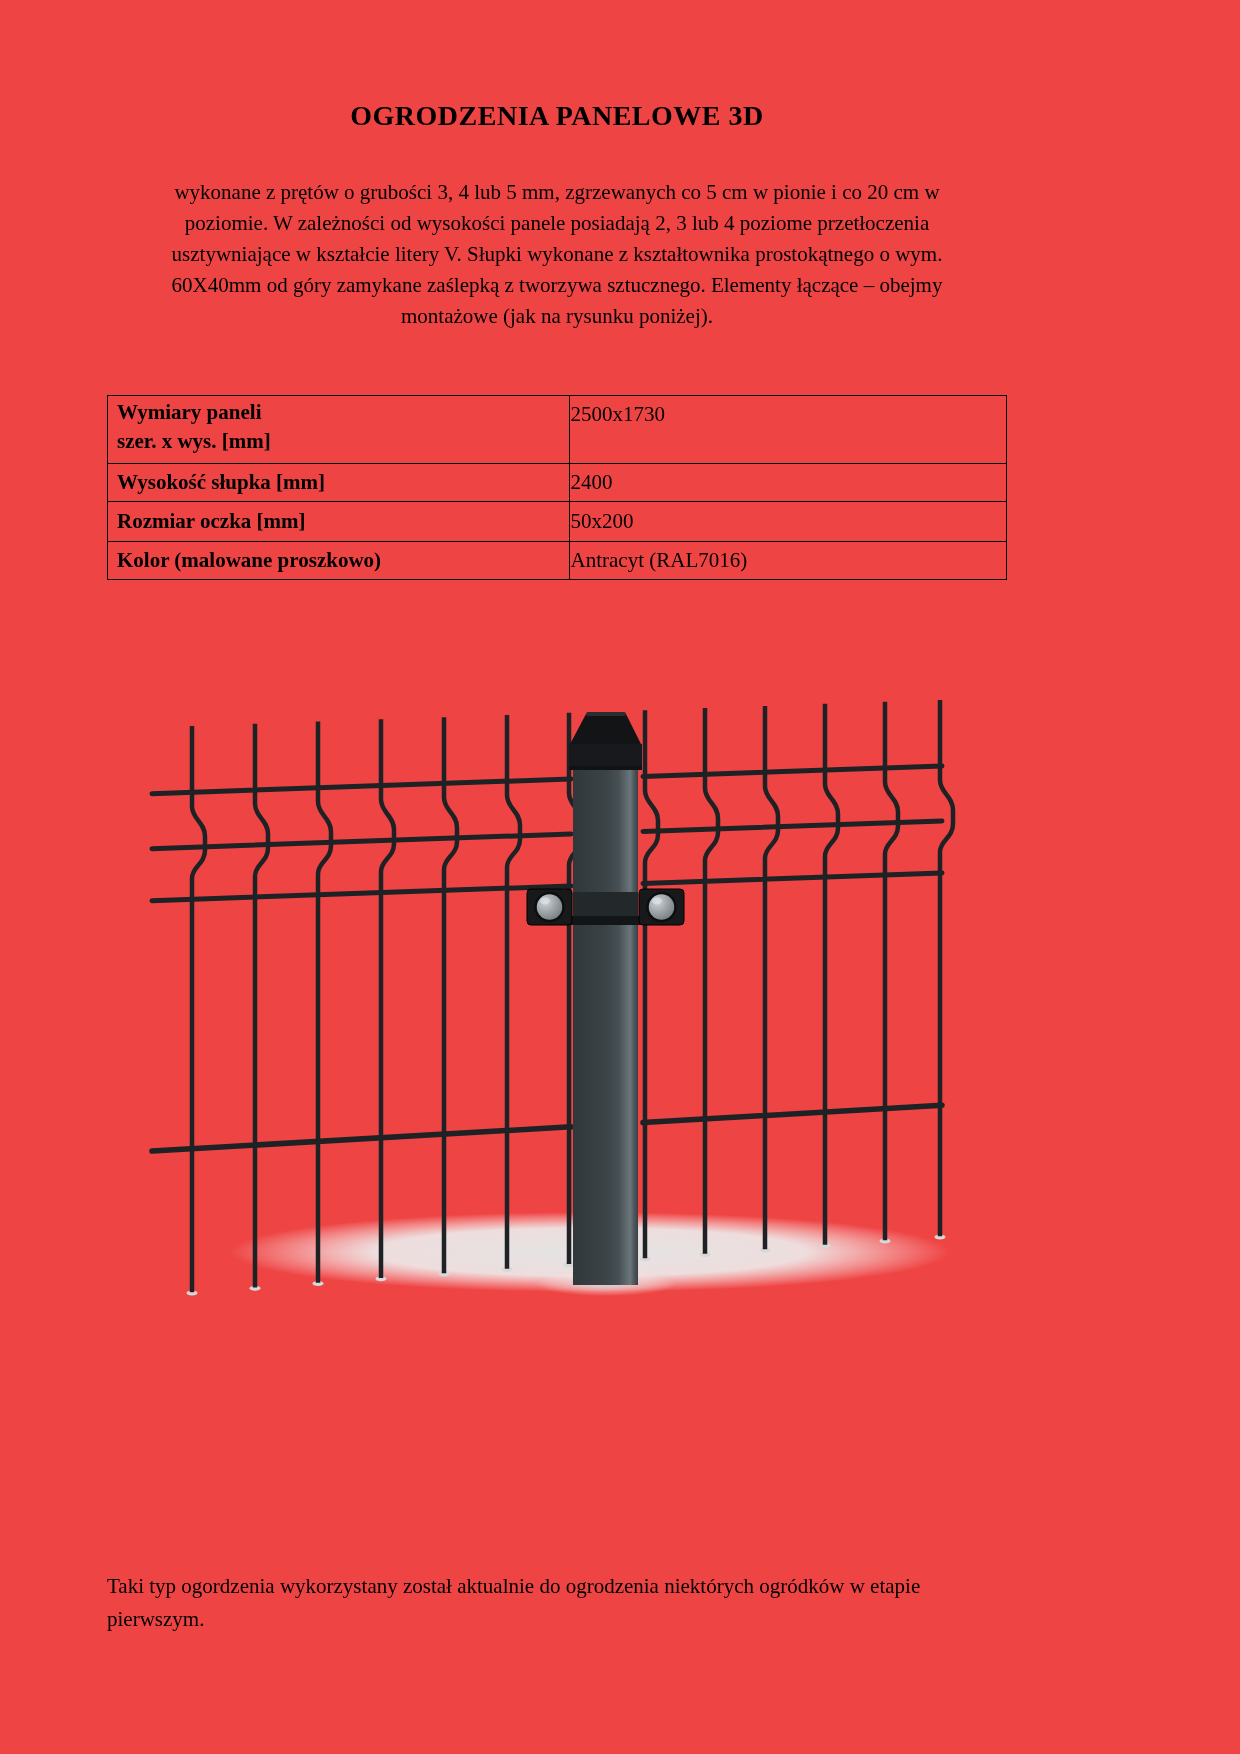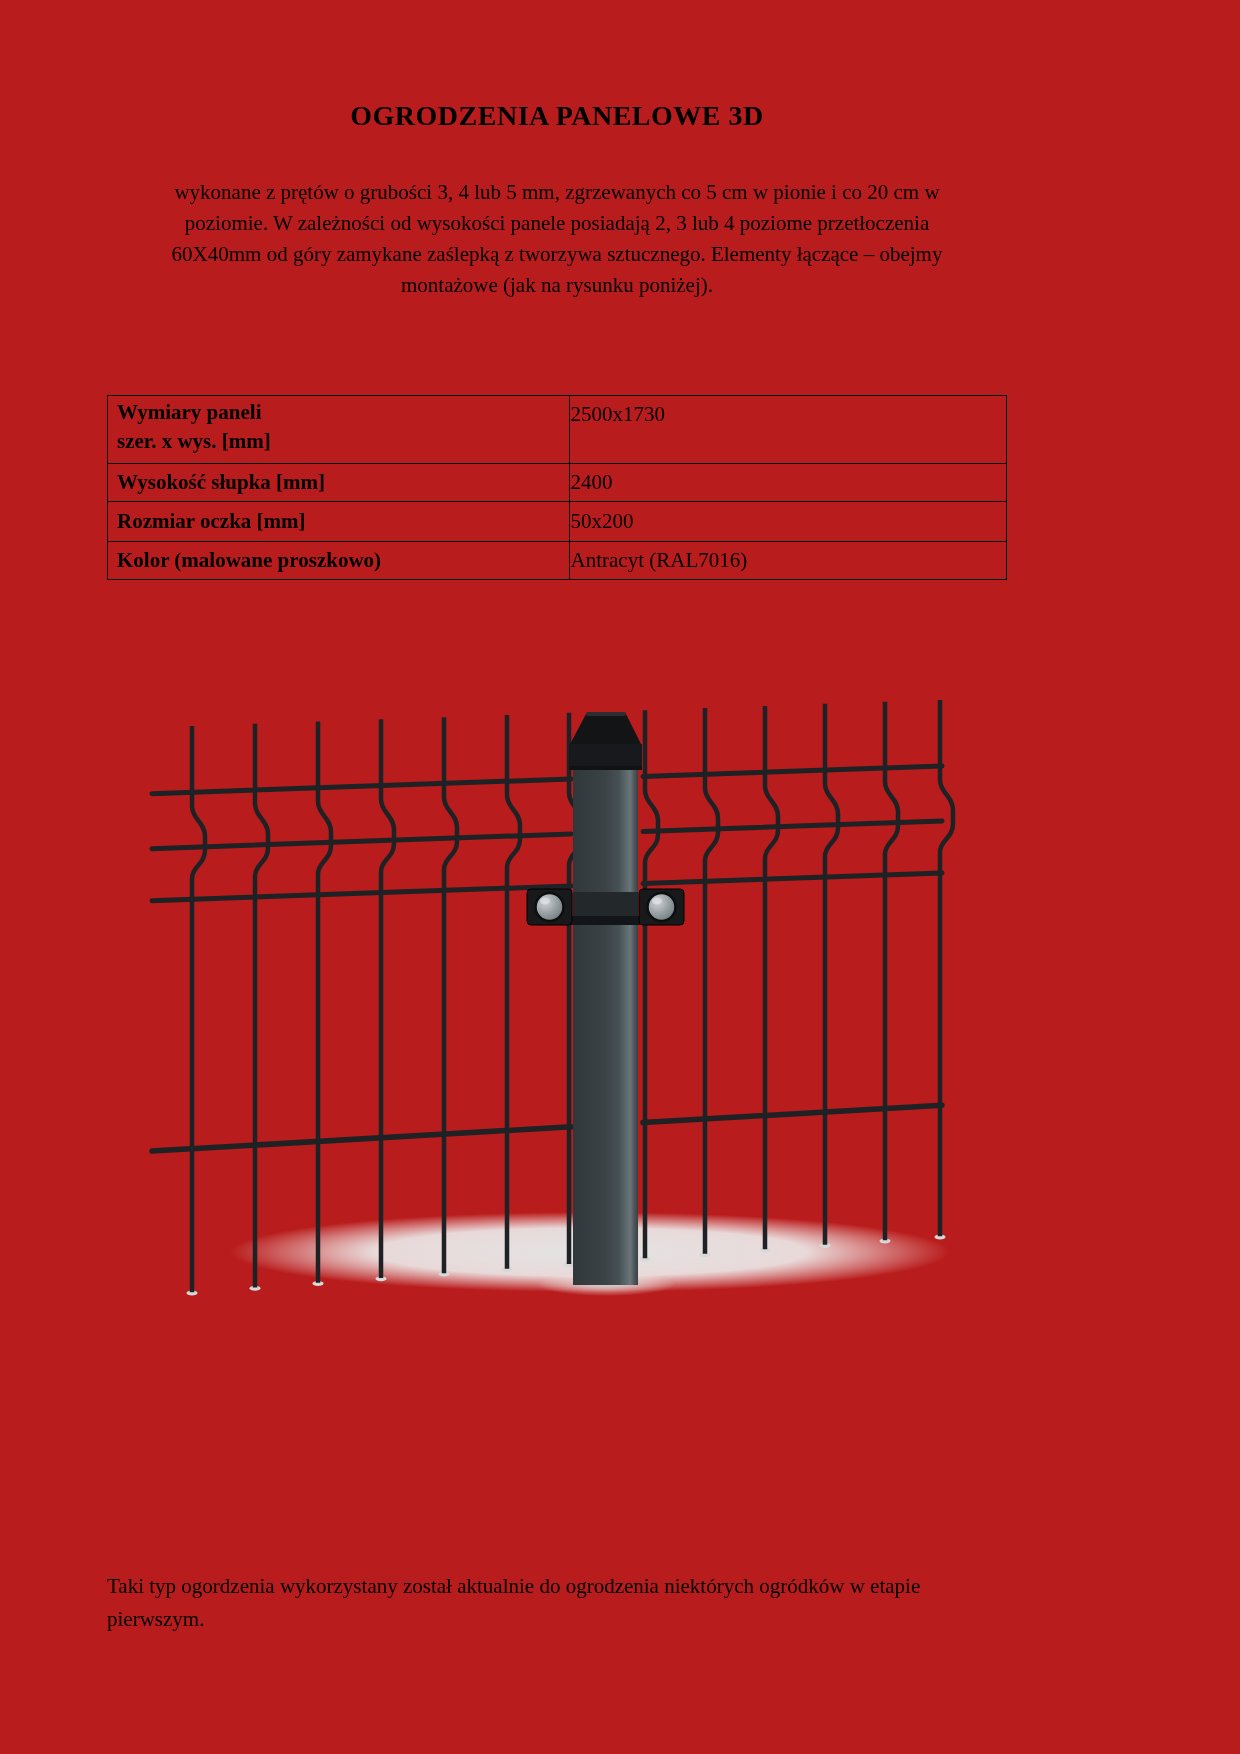--- a/index.html
+++ b/index.html
@@ -1,17 +1,17 @@
 <!DOCTYPE html>
 <html><head>
 <meta charset="utf-8">
 <style>
   html,body{margin:0;padding:0;background:#ffffff;}
   .page{
-    position:relative;width:1240px;height:1754px;background:#b91c1c;
+    position:relative;width:1240px;height:1754px;background:#ef4444;
     font-family:"Liberation Serif","DejaVu Serif",serif;color:#000;overflow:hidden;
   }
   .doc-title{
     position:absolute;left:107px;top:100px;width:900px;text-align:center;
     font-size:28px;font-weight:bold;letter-spacing:0.5px;
   }
   .intro{
     position:absolute;left:132px;top:177px;width:850px;
     font-size:21px;line-height:31px;text-align:center;
   }
@@ -46,20 +46,21 @@
 </head>
 <body>
 
 <div class="page">
 
   <div class="doc-title">OGRODZENIA PANELOWE 3D</div>
 
   <div class="intro">
     <div>wykonane z prętów o grubości 3, 4 lub 5 mm, zgrzewanych co 5 cm w pionie i co 20 cm w</div>
     <div>poziomie.  W zależności od wysokości panele posiadają 2, 3 lub 4 poziome przetłoczenia</div>
+    <div>usztywniające w kształcie litery V. Słupki wykonane z kształtownika prostokątnego o wym.</div>
     <div>60X40mm od góry zamykane zaślepką z tworzywa sztucznego. Elementy łączące – obejmy</div>
     <div>montażowe (jak na rysunku poniżej).</div>
   </div>
 
   <table class="spec">
     <tbody>
       <tr class="r1">
         <td class="lbl">
           <div>Wymiary paneli</div>
           <div>szer. x wys. [mm]</div>

